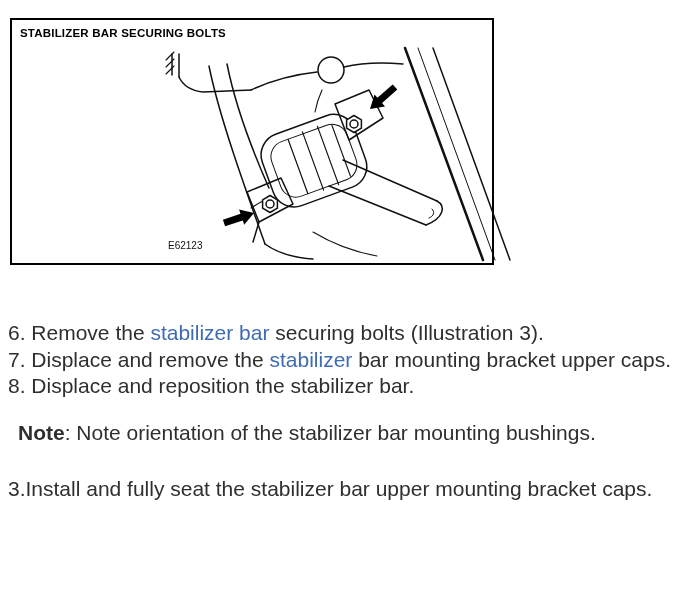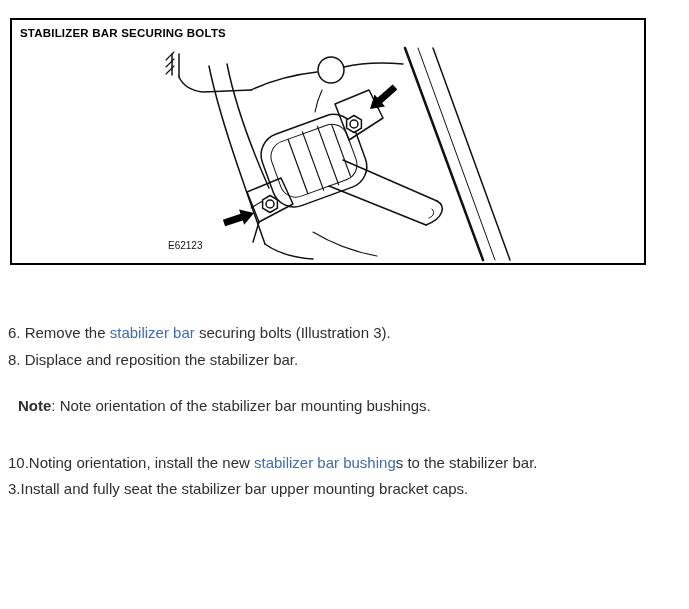--- a/index.html
+++ b/index.html
@@ -9,42 +9,42 @@
     width: 689px; height: 609px;
     background: #ffffff;
     font-family: "Liberation Sans", sans-serif;
     color: var(--text);
     position: relative;
     overflow: hidden;
   }
   .figure-box {
     position: absolute;
     left: 10px; top: 18px;
-    width: 636px; height: 247px;
+    width: 484px; height: 247px;
     border: 2px solid #000;
     background: #fff;
   }
   .figure-title {
     font-weight: bold;
     font-size: 11.5px;
     letter-spacing: 0.2px;
     color: #000;
     padding: 7px 0 0 8px;
   }
   .figure-svg {
     position: absolute;
     left: 1px; top: 26px;
     width: 606px; height: 216px;
   }
   .fig-code { font-family: "Liberation Sans", sans-serif; }
   .steps {
     position: absolute;
     left: 8px; top: 320px;
     width: 672px;
-    font-size: 15px;
+    font-size: 21px;
   }
   .step {
     margin: 0;
     line-height: 26.5px;
     color: var(--text);
   }
   .step a.link {
     color: var(--link);
     text-decoration: none;
     cursor: pointer;
@@ -115,25 +115,25 @@
       <polygon fill="#000" points="357,63 361.5,48.4 364.4,51.8 379.7,38.4 384.3,43.6 369.1,57 372,60.4"></polygon>
       <polygon fill="#000" points="241,167 231.2,178.7 229.8,174.4 212.1,180.3 209.9,173.7 227.5,167.8 226.1,163.5"></polygon>
 
       <text class="fig-code" x="155" y="203" font-size="10" fill="#111">E62123</text>
     </svg>
   </div>
 
   <div class="steps">
     <p class="step"><span>6. Remove the </span><a class="link">stabilizer bar</a><span> securing bolts (Illustration 3).</span></p>
 
+    <p class="step"><span>7. Displace and remove the </span><a class="link">stabilizer</a><span> bar mounting bracket upper caps.</span></p>
 
     <p class="step"><span>8. Displace and reposition the stabilizer bar.</span></p>
 
     <p class="step note"><b>Note</b><span>: Note orientation of the stabilizer bar mounting bushings.</span></p>
 
 
-    <p class="step"><span>10.Noting orientation, install the new </span><a class="link">stabilizer bar bushing</a><span>s to the stabilizer bar.</span></p>
 
 
     <p class="step"><span>3.Install and fully seat the stabilizer bar upper mounting bracket caps.</span></p>
   </div>
 
 </div>
 
 </body></html>

